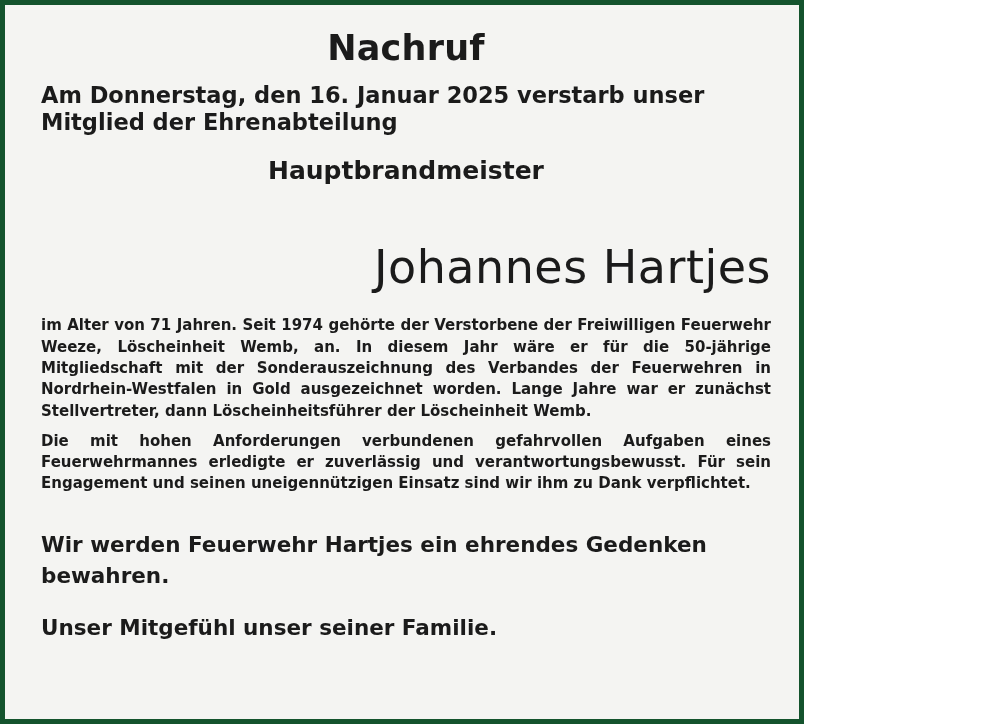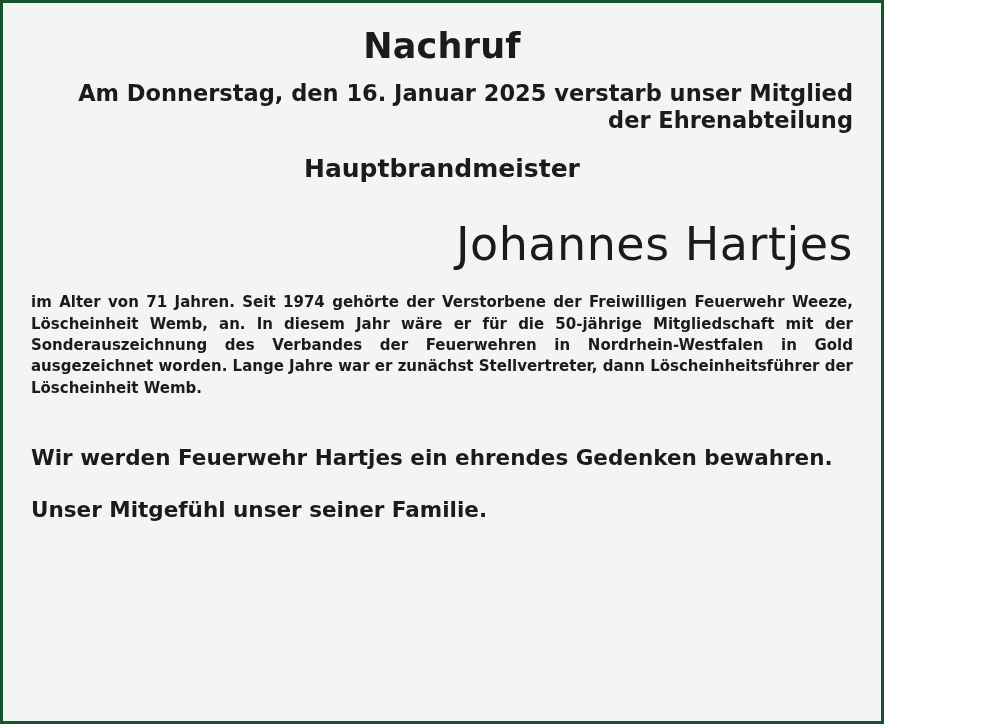--- a/index.html
+++ b/index.html
@@ -9,50 +9,50 @@
   }
   body {
     width: 1000px;
     height: 724px;
     font-family: "DejaVu Sans", sans-serif;
     color: #1b1b1b;
     overflow: hidden;
   }
   .obituary {
     box-sizing: border-box;
-    width: 884px;
+    width: 804px;
     height: 724px;
-    border: 3px solid #14532d;
+    border: 5px solid #14532d;
     background: #f4f4f2;
-    padding: 18px 28px 10px 28px;
+    padding: 18px 28px 10px 36px;
     display: flex;
     flex-direction: column;
   }
   .title {
     text-align: center;
     font-size: 35px;
     font-weight: bold;
     letter-spacing: 0.2px;
     line-height: 1.1;
     margin-top: 6px;
     margin-bottom: 14px;
   }
   .intro {
-    text-align: right;
+    text-align: left;
     font-size: 22.5px;
     font-weight: bold;
     line-height: 1.2;
     margin-bottom: 20px;
   }
   .rank {
     text-align: center;
     font-size: 25px;
     font-weight: bold;
     line-height: 1.2;
-    margin-bottom: 3px;
+    margin-bottom: 24px;
   }
   .name {
     text-align: right;
     font-size: 46px;
     font-weight: normal;
     letter-spacing: 0.5px;
     line-height: 1.15;
     margin-bottom: 22px;
     margin-top: 31px;
   }
@@ -86,20 +86,21 @@
 
   <div class="intro">Am Donnerstag, den 16. Januar 2025 verstarb unser Mitglied der Ehrenabteilung</div>
 
   <div class="rank">Hauptbrandmeister</div>
 
   <div class="name">Johannes Hartjes</div>
 
   <div class="body-text">
     <p>im Alter von 71 Jahren. Seit 1974 gehörte der Verstorbene der Freiwilligen Feuerwehr Weeze, Löscheinheit Wemb, an. In diesem Jahr wäre er für die 50-jährige Mitgliedschaft mit der Sonderauszeichnung des Verbandes der Feuerwehren in Nordrhein-Westfalen in Gold ausgezeichnet worden. Lange Jahre war er zunächst Stellvertreter, dann Löscheinheitsführer der Löscheinheit Wemb.</p>
     <div class="para-gap"></div>
+    <p>Die mit hohen Anforderungen verbundenen gefahrvollen Aufgaben eines Feuerwehrmannes erledigte er zuverlässig und verantwortungsbewusst. Für sein Engagement und seinen uneigennützigen Einsatz sind wir ihm zu Dank verpflichtet.</p>
   </div>
 
   <div class="closing">
     <p>Wir werden Feuerwehr Hartjes ein ehrendes Gedenken bewahren.</p>
     <p>Unser Mitgefühl unser seiner Familie.</p>
   </div>
 
 </div>
 
 </body></html>

